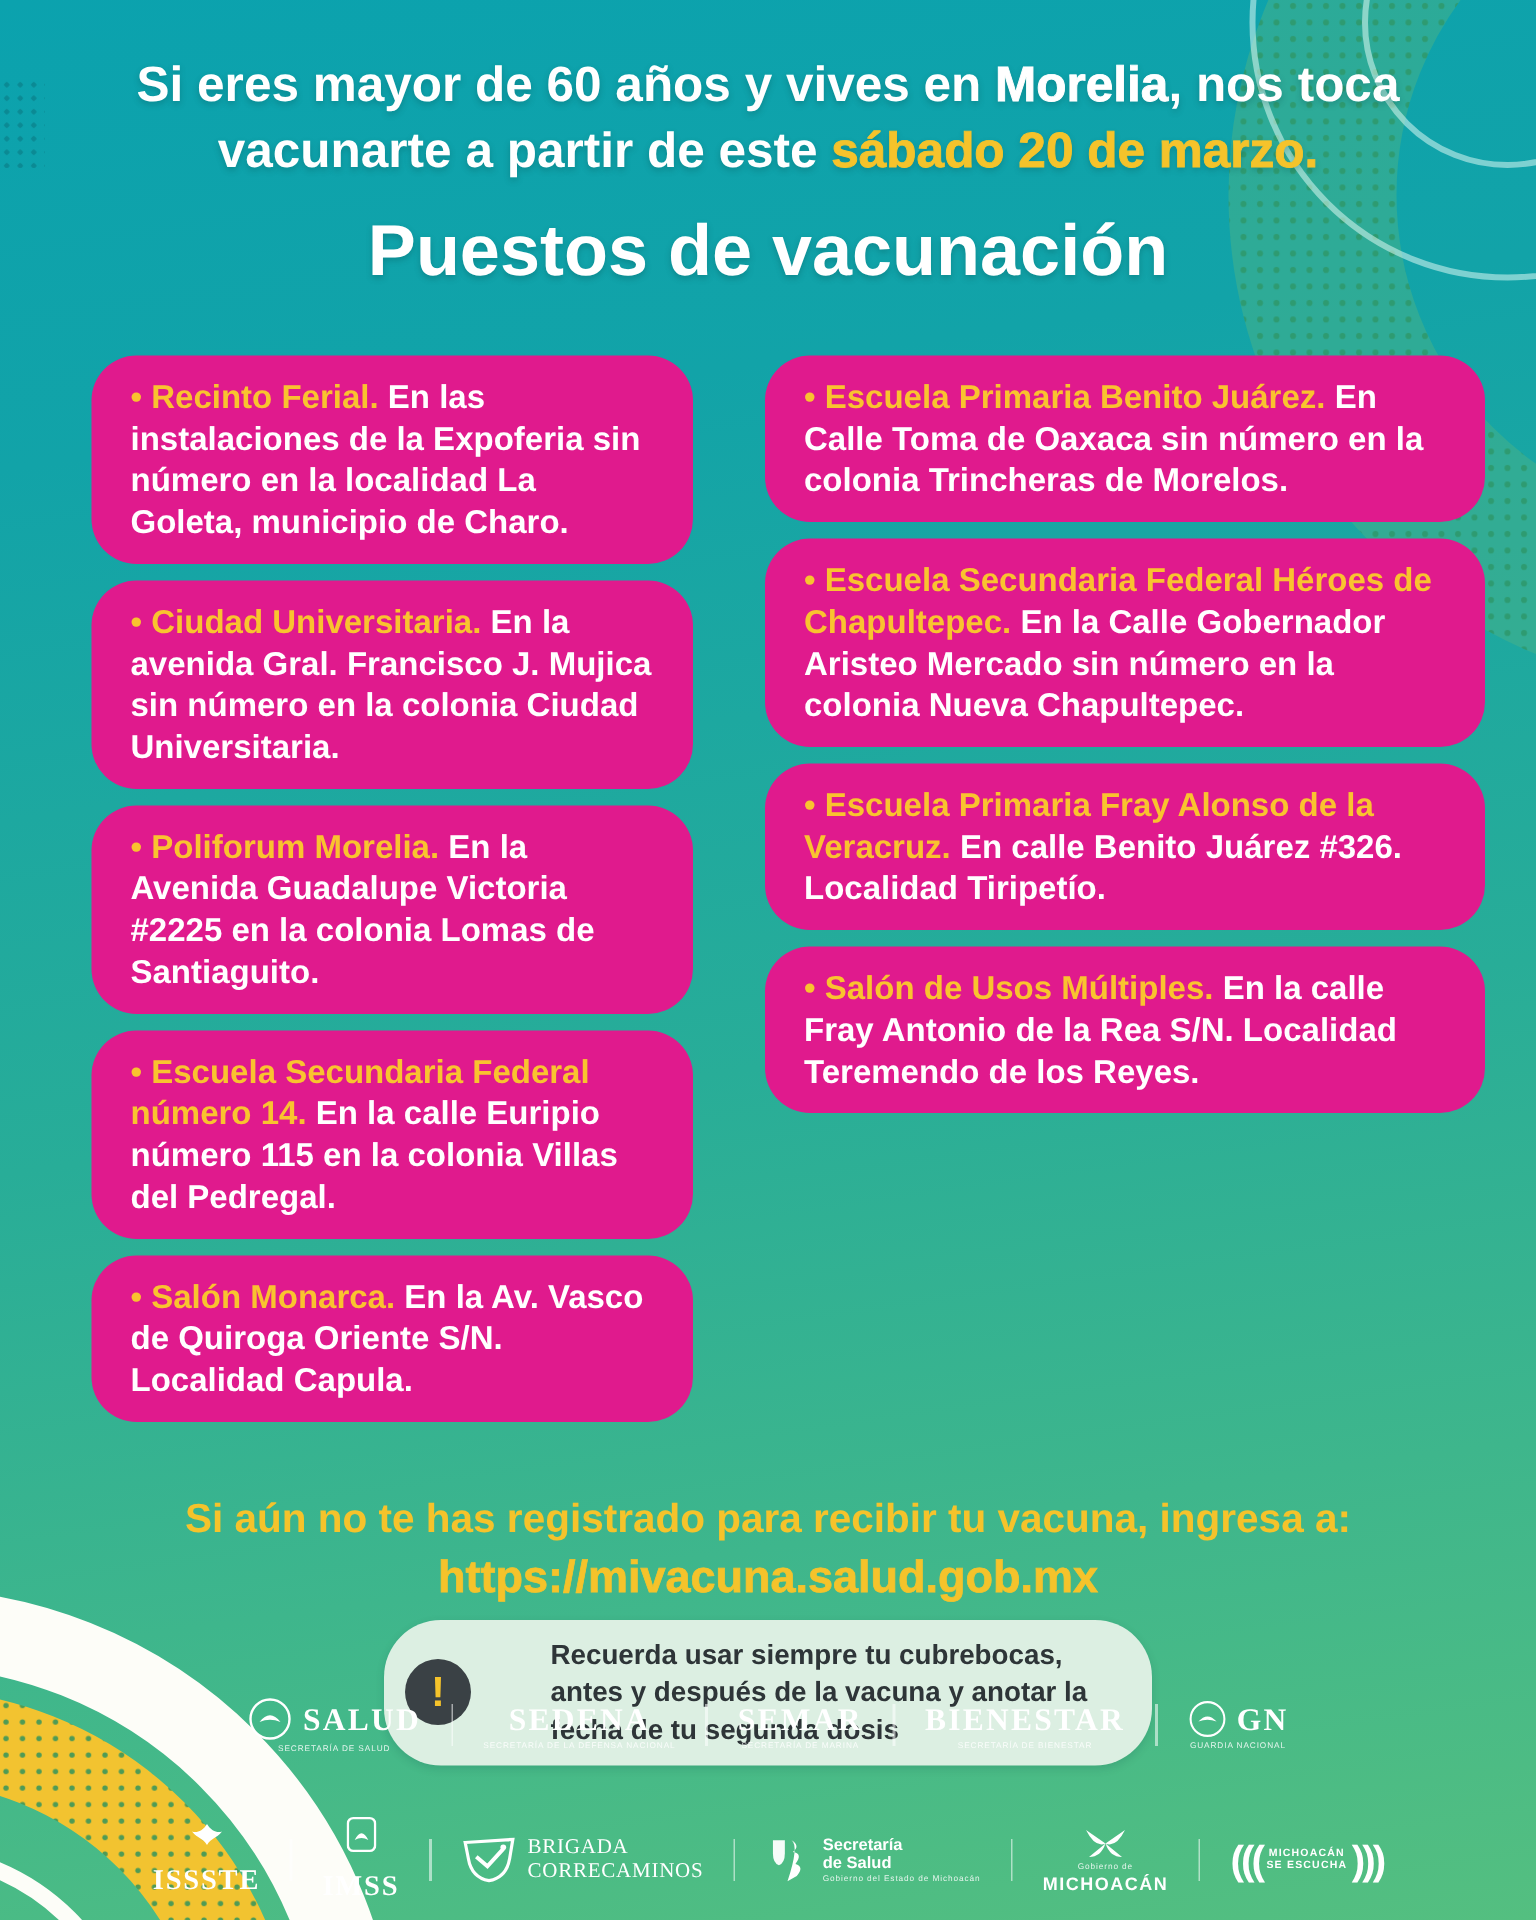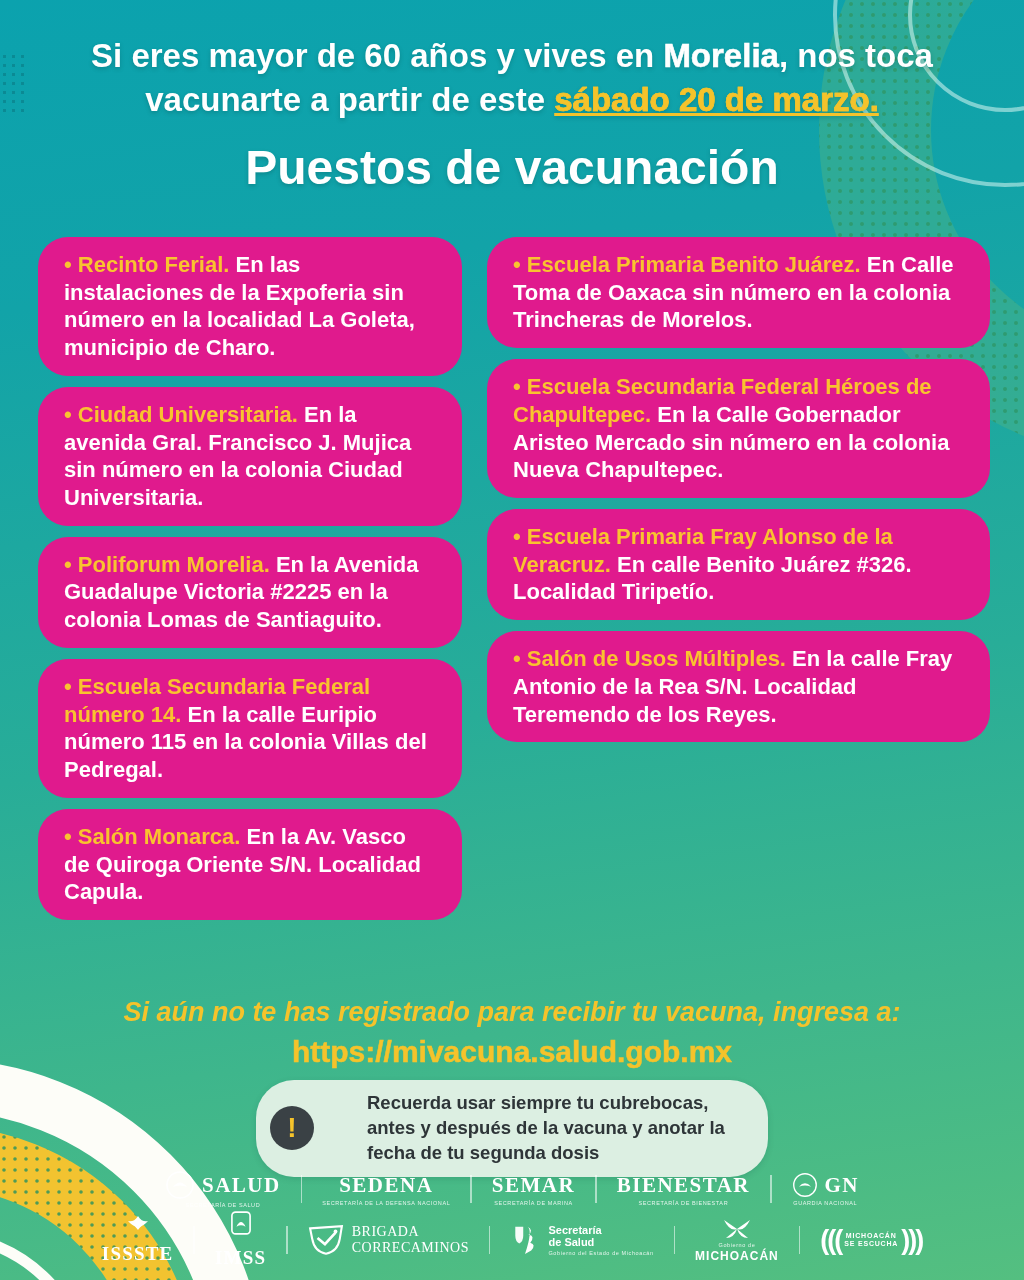--- a/index.html
+++ b/index.html
@@ -9,44 +9,44 @@
   svg.deco{position:absolute;pointer-events:none;}
   .deco-tr{top:0;right:0;}
   .deco-bl{left:0;bottom:0;}
   .dot-patch{position:absolute;left:0;top:52px;width:30px;height:60px;
     background-image:radial-gradient(circle,rgba(9,118,128,.55) 1.6px,rgba(0,0,0,0) 1.8px);
     background-size:9px 9px;}
   .header{position:absolute;top:34px;left:50%;transform:translateX(-50%);width:900px;
     text-align:center;color:#FFFFFF;font-size:33px;font-weight:bold;line-height:1.33;
     text-shadow:0 2px 4px rgba(0,70,70,.28);}
   .hl-city{-webkit-text-stroke:.6px #fff;}
-  .hl-date{color:#F5C32B;text-decoration:underline;-webkit-text-stroke:.6px #F5C32B;}
+  .hl-date{color:#F5C32B;-webkit-text-stroke:.6px #F5C32B;}
   .title{position:absolute;top:140px;left:0;width:100%;text-align:center;color:#FFFFFF;
     font-size:48px;font-weight:bold;text-shadow:0 2px 4px rgba(0,70,70,.28);}
   .cols{position:absolute;top:237px;left:38px;width:952px;display:flex;gap:25px;}
   .col{display:flex;flex-direction:column;gap:11px;}
   .col-left{width:424px;}
   .col-right{width:503px;}
   .card{background:#E01A8D;border-radius:30px;padding:14px 26px;color:#FFFFFF;
-    font-size:22px;font-weight:bold;line-height:1.26;}
+    font-size:22px;font-weight:bold;line-height:1.26;margin-left:23px;}
   .loc{color:#F9C32F;}
   .register{position:absolute;top:997px;left:0;width:100%;text-align:center;
     color:#F5C32B;font-weight:bold;}
-  .register-line{font-size:27px;font-style:italic;}
+  .register-line{font-size:27px;}
   .register-url{font-size:30px;margin-top:7px;-webkit-text-stroke:.5px #F5C32B;cursor:pointer;}
   .pill{position:absolute;top:1080px;left:50%;transform:translateX(-50%);
     background:#DCEFE2;border-radius:38px;display:flex;align-items:center;gap:15px;
     padding:11px 28px 11px 14px;box-shadow:0 2px 6px rgba(0,60,60,.15);}
   .pill-icon{flex:0 0 auto;width:44px;height:44px;border-radius:50%;background:#3A4145;
     color:#F5C32B;display:flex;align-items:center;justify-content:center;
     font-size:28px;font-weight:bold;}
   .pill-text{color:#2E3538;font-size:18.5px;font-weight:bold;line-height:1.35;max-width:475px;margin-left:38px;}
   .frow{position:absolute;left:0;width:100%;display:flex;justify-content:center;
     align-items:center;color:#FFFFFF;}
-  .frow1{top:1167px;height:44px;align-items:center;}
+  .frow1{top:1128px;height:44px;align-items:center;}
   .frow2{top:1210px;height:60px;}
   .f-item{display:flex;flex-direction:column;align-items:center;justify-content:center;padding:0 20px;}
   .f-top{display:flex;align-items:center;gap:7px;}
   .f-label{font-family:"Liberation Serif",serif;font-weight:bold;font-size:21px;letter-spacing:1.5px;}
   .f-caption{font-size:5.5px;letter-spacing:.6px;opacity:.85;margin-top:2px;white-space:nowrap;}
   .f-sep{width:1.5px;height:28px;background:rgba(255,255,255,.55);}
   .f2-label-sm{font-family:"Liberation Serif",serif;font-weight:bold;font-size:19px;letter-spacing:1.2px;margin-top:12px;}
   .brigada-text{font-family:"Liberation Serif",serif;font-weight:normal;font-size:14px;line-height:1.15;letter-spacing:.5px;text-align:left;}
   .ssalud-text{font-size:11px;font-weight:bold;line-height:1.1;text-align:left;}
   .mich-label{font-size:12px;font-weight:bold;letter-spacing:1px;margin-top:1px;}

